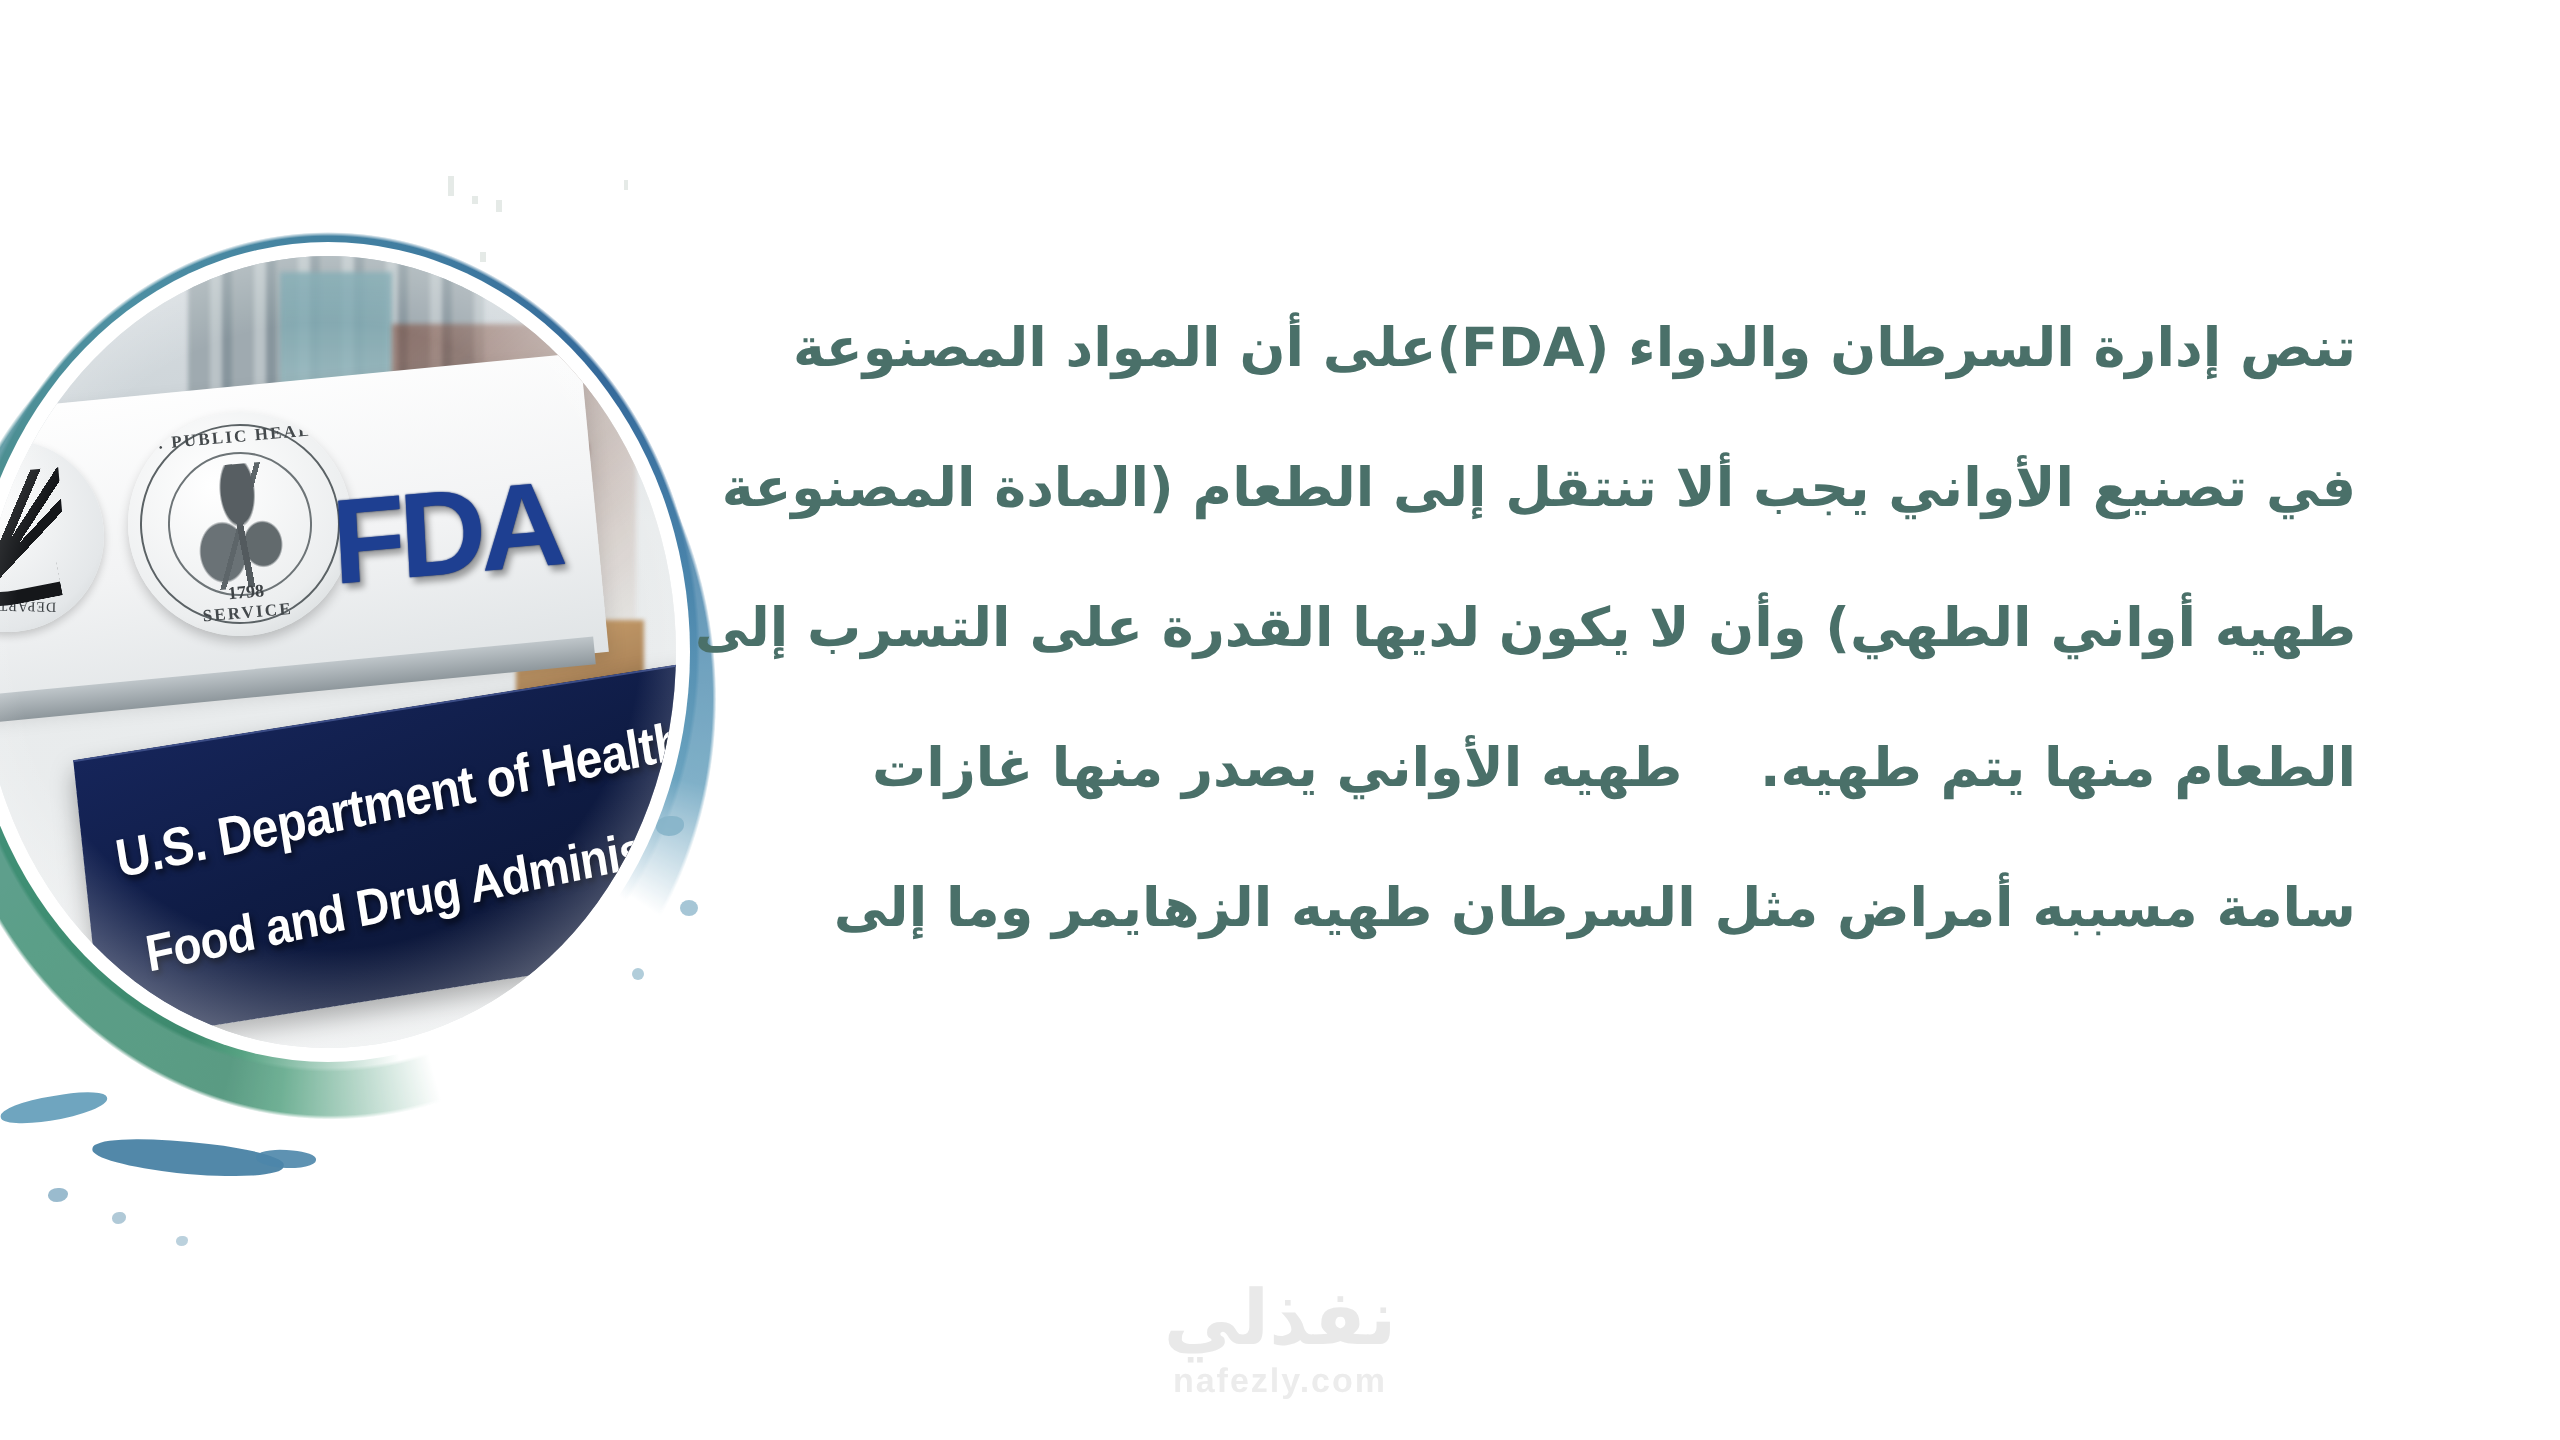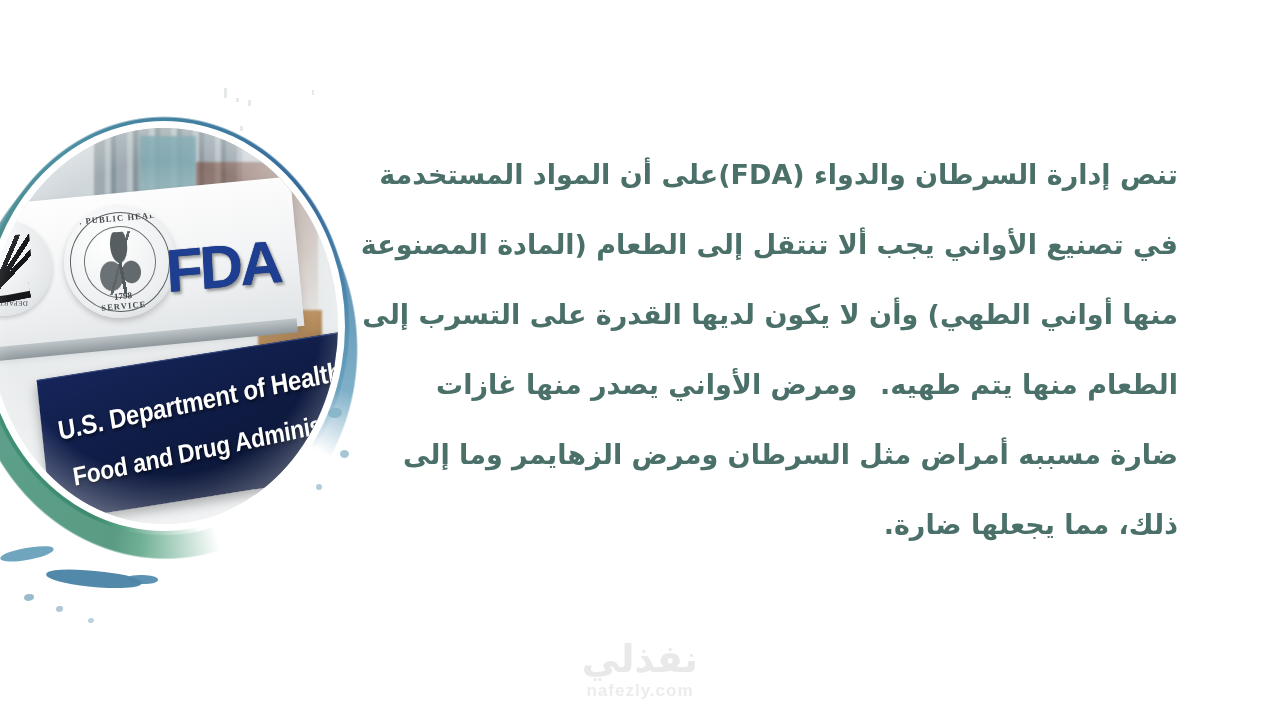--- a/index.html
+++ b/index.html
@@ -434,43 +434,40 @@
 
         <div class="photo-fade"></div>
       </div>
     </div>
   </div>
 
   <div class="text-panel">
 
     <div class="para-line">
       <span>تنص إدارة السرطان والدواء (FDA)</span>
-      <span>على أن المواد المستخدمة</span>
+      <span>على أن المواد المصنوعة</span>
     </div>
 
     <div class="para-line last">
       <span>في تصنيع الأواني يجب ألا تنتقل إلى الطعام (المادة المصنوعة</span>
     </div>
 
     <div class="para-line last">
-      <span>منها أواني الطهي) وأن لا يكون لديها القدرة على التسرب إلى</span>
+      <span>طهيه أواني الطهي) وأن لا يكون لديها القدرة على التسرب إلى</span>
     </div>
 
     <div class="para-line">
       <span>الطعام منها يتم طهيه.</span>
-      <span>ومرض الأواني يصدر منها غازات</span>
+      <span>طهيه الأواني يصدر منها غازات</span>
     </div>
 
     <div class="para-line last">
-      <span>ضارة مسببه أمراض مثل السرطان ومرض الزهايمر وما إلى</span>
-    </div>
-
-    <div class="para-line last">
-      <span>ذلك، مما يجعلها ضارة.</span>
-    </div>
+      <span>سامة مسببه أمراض مثل السرطان طهيه الزهايمر وما إلى</span>
+    </div>
+
   </div>
 
   <div class="watermark">
     <div class="wm-ar">نفذلي</div>
     <div class="wm-en">nafezly.com</div>
   </div>
 
 </div>
 
 </body></html>

